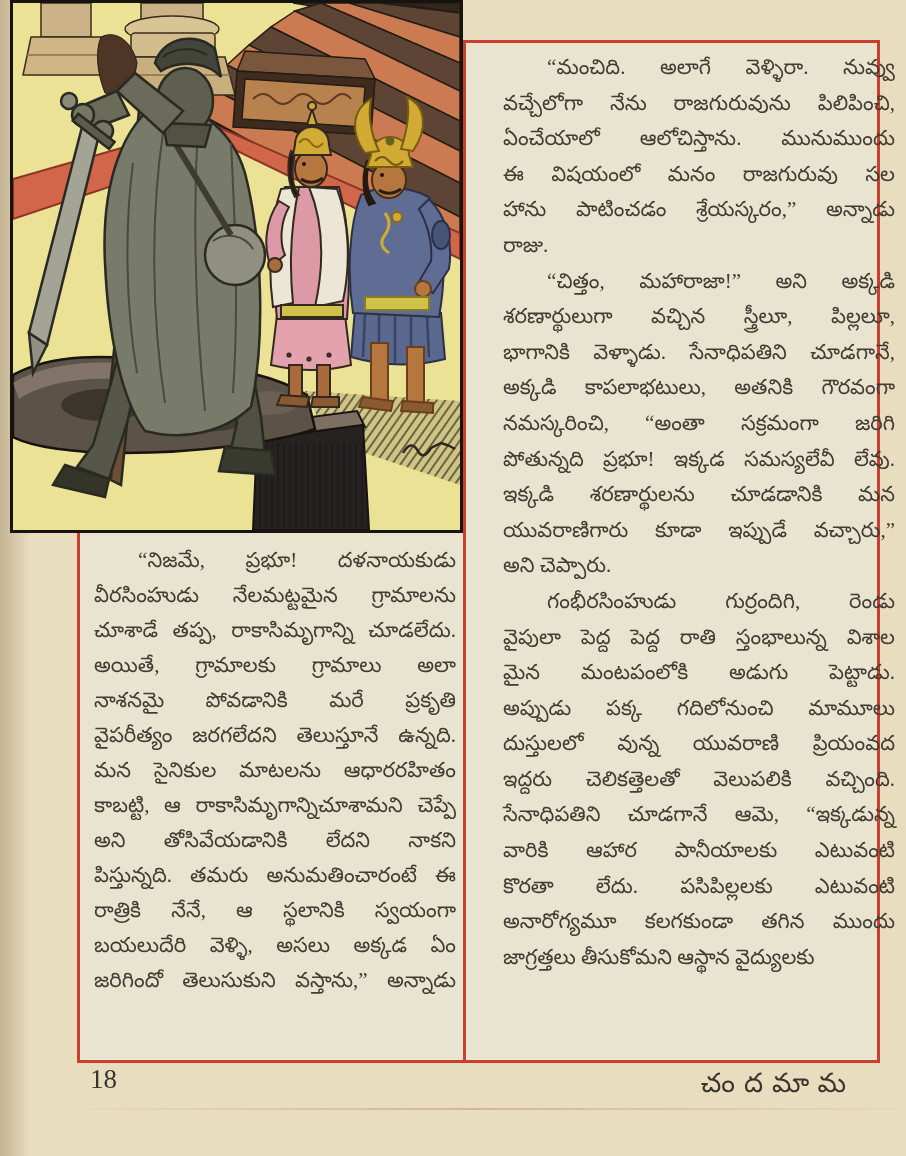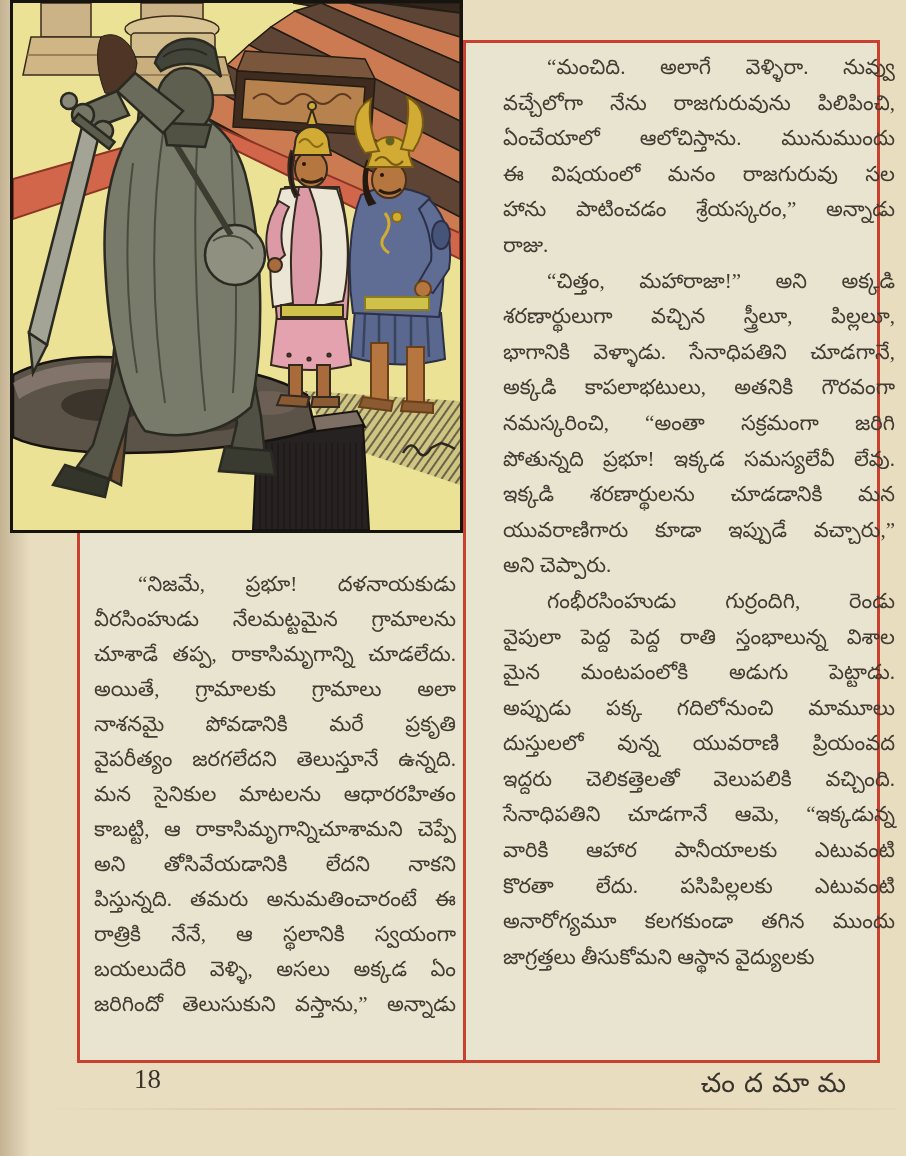--- a/index.html
+++ b/index.html
@@ -21,28 +21,28 @@
   .rl.divider{left:463px;top:40px;width:3px;height:1023px;}
   
   .panel{position:absolute;left:80px;top:43px;width:797px;height:1017px;background:#e9e4d0;}
   .panel.upper-left-mask{left:10px;top:0;width:450px;height:524px;background:#e9ddc0;}
   
   .illus{position:absolute;left:10px;top:0px;width:447px;height:527px;
     border:3px solid #17140f;box-sizing:content-box;background:#ebe295;}
   .illus svg{display:block;width:447px;height:527px;}
   
   .col{position:absolute;font-size:21px;line-height:35px;}
-  .col-left{left:94px;top:543px;width:362px;height:512px;margin-top:24px;}
+  .col-left{left:94px;top:543px;width:362px;height:512px;}
   .col-right{left:479px;top:50px;width:392px;height:1006px;line-height:35.6px;margin-left:24px;}
   .tline{text-align:justify;text-align-last:justify;white-space:normal;}
   .tline.last{text-align-last:left;}
   .tline.first{text-indent:2.1em;}
   .para{margin:0;}
   
-  .pagenum{position:absolute;left:90px;top:1064px;font-size:27px;color:#3a352c;margin-left:44px;}
+  .pagenum{position:absolute;left:90px;top:1064px;font-size:27px;color:#3a352c;}
   .magtitle{position:absolute;right:51px;top:1068px;font-size:27px;letter-spacing:9px;color:#3a352c;}
 </style>
 </head>
 <body>
 
 <div class="page">
   <div class="page-edge"></div>
 
   <div class="panel"></div>
   <div class="panel upper-left-mask"></div>

